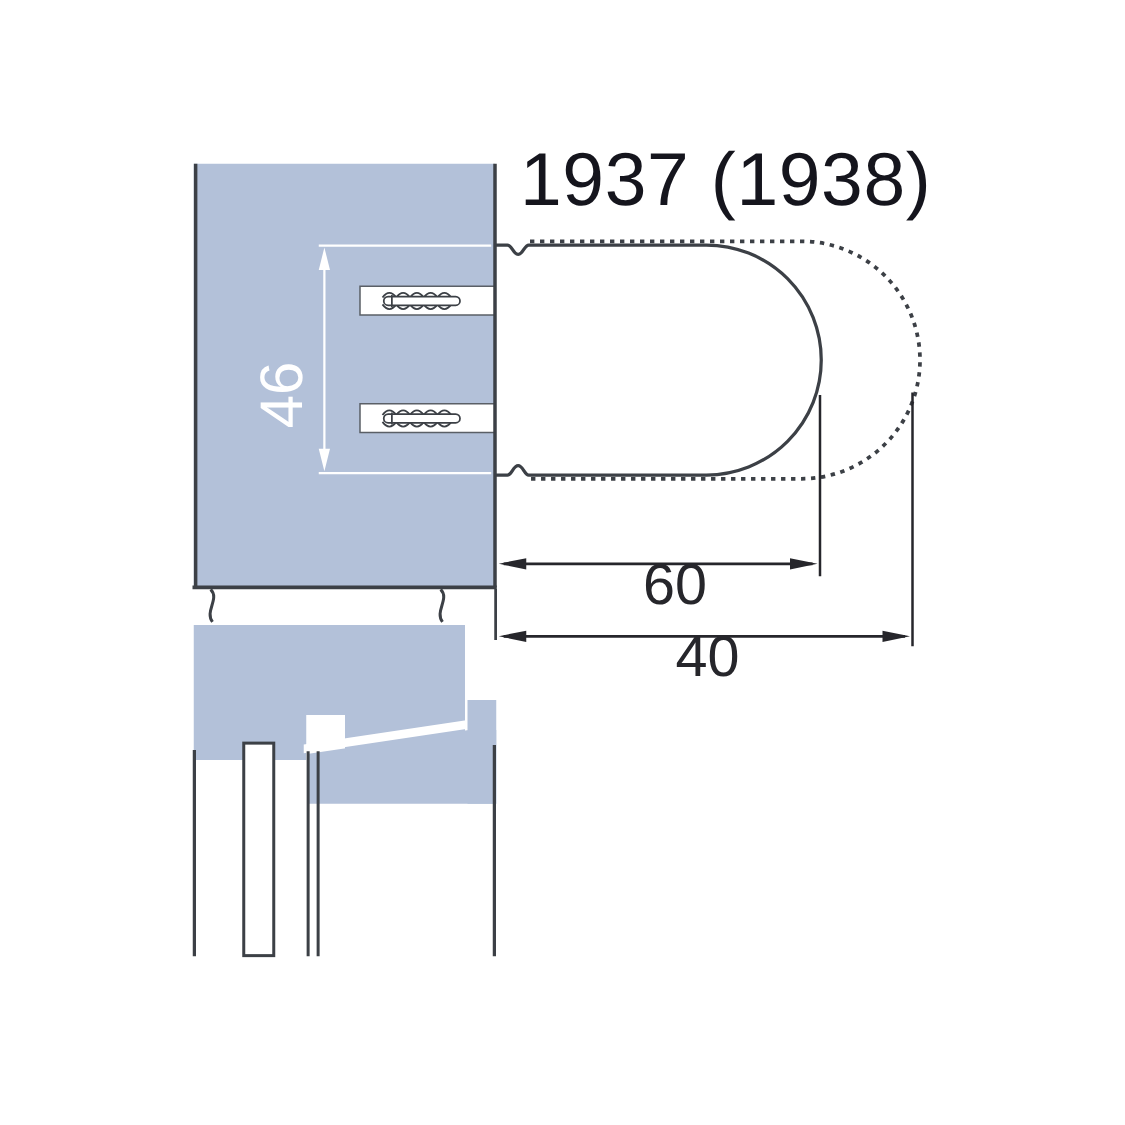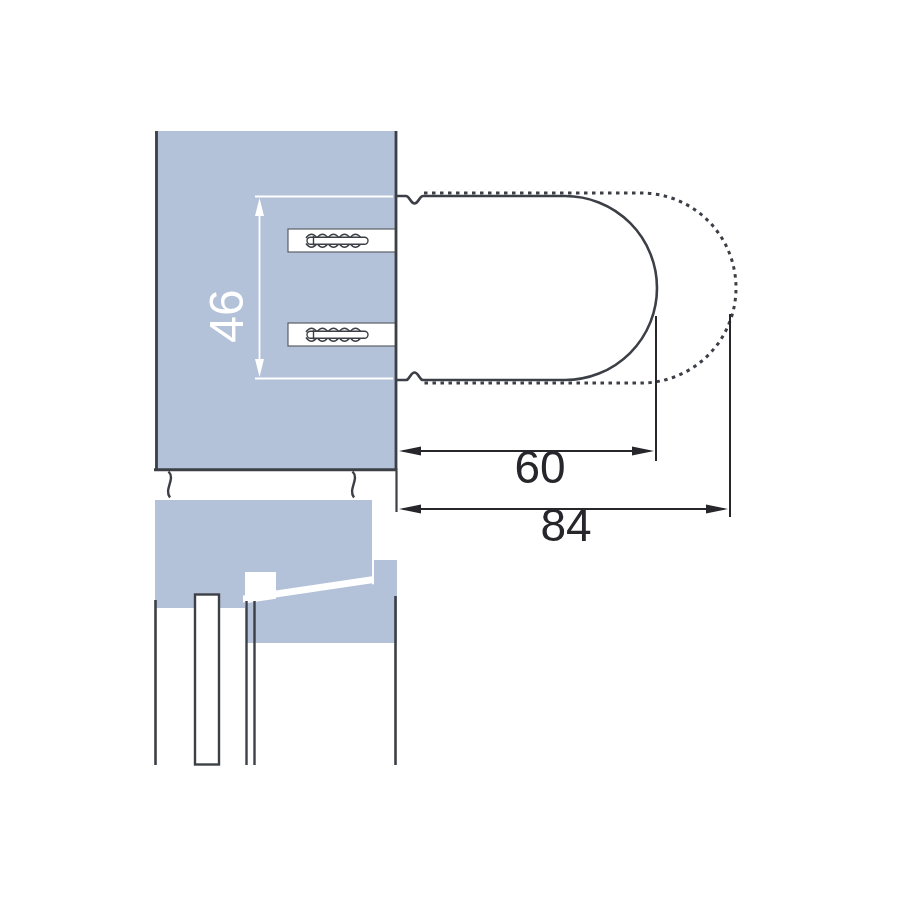--- a/index.html
+++ b/index.html
@@ -123,19 +123,20 @@
       <rect class="fill-blue" x="374" y="560" width="23" height="83"></rect>
 
       <line class="stroke-dark" stroke-width="2.6" x1="155.5" y1="600" x2="155.5" y2="765"></line>
       <rect class="fill-white stroke-dark" stroke-width="2.4" x="195" y="594.5" width="24" height="170"></rect>
       <line class="stroke-dark" stroke-width="2.4" x1="246.5" y1="601" x2="246.5" y2="765"></line>
       <line class="stroke-dark" stroke-width="2.4" x1="254.5" y1="601" x2="254.5" y2="765"></line>
       <line class="stroke-dark" stroke-width="2.6" x1="395.5" y1="596" x2="395.5" y2="765"></line>
     </g>
   </svg>
 
+  <div class="txt title-txt">1937 (1938)</div>
   <div class="txt dim-txt dim60-txt">60</div>
-  <div class="txt dim-txt dim84-txt">84</div>
+  <div class="txt dim-txt dim84-txt">40</div>
   <div class="dim46-wrap">
     <div class="dim46-txt">46</div>
   </div>
 
 </div>
 
 </body></html>

